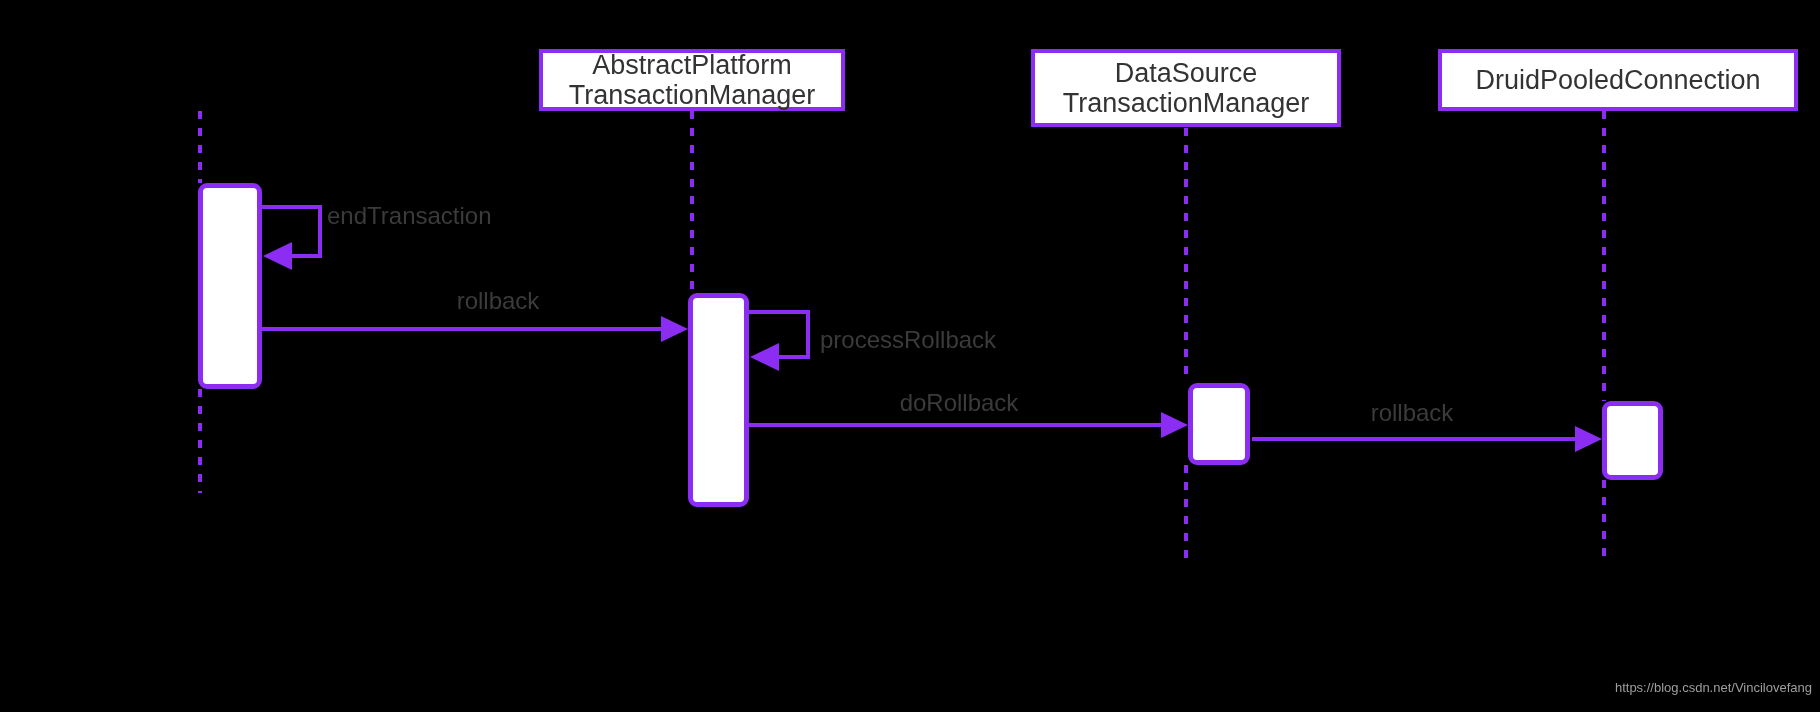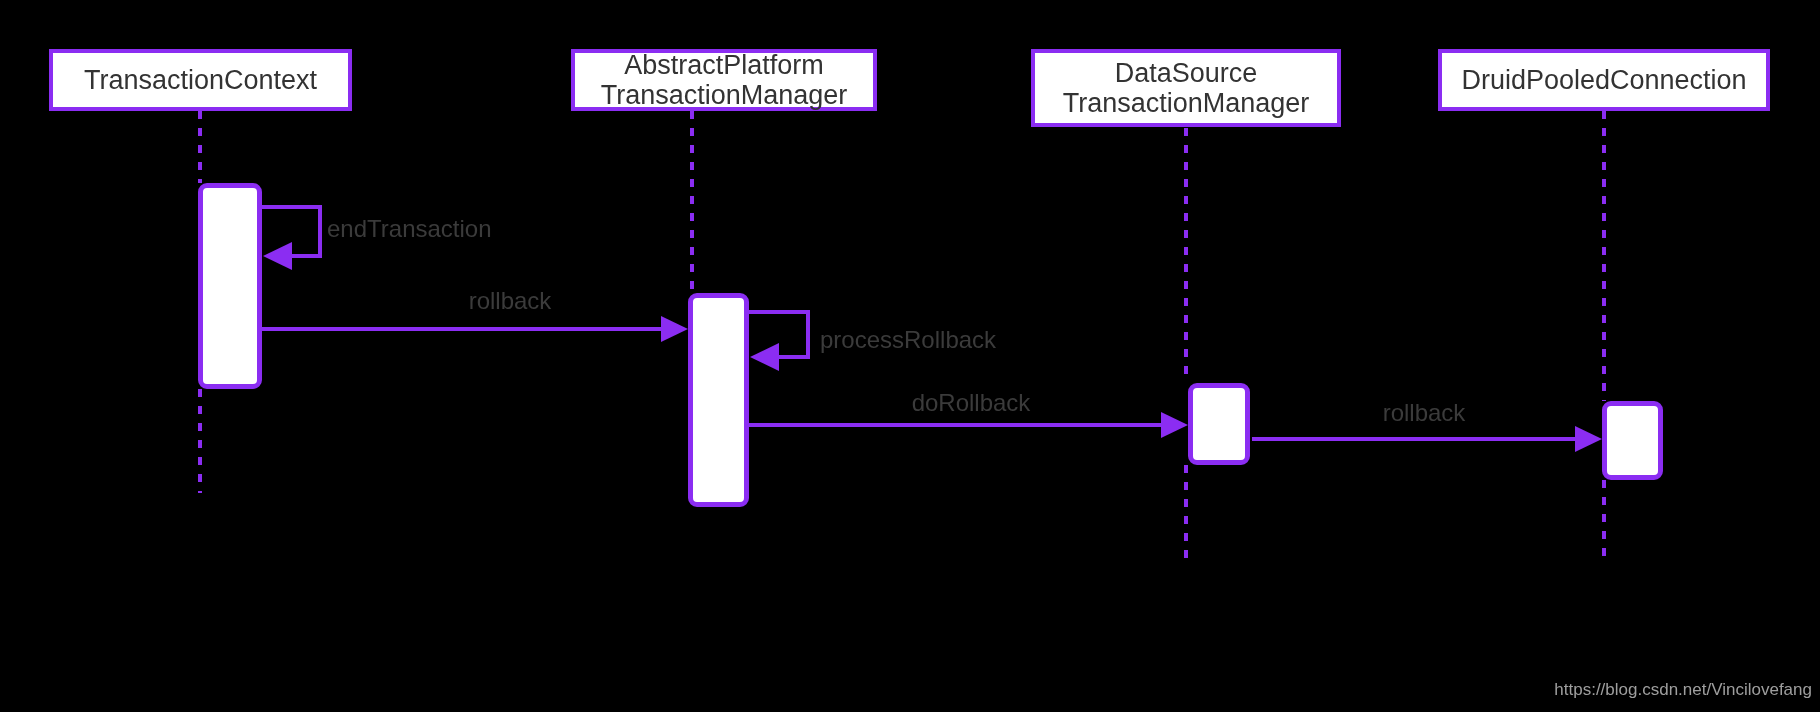--- a/index.html
+++ b/index.html
@@ -57,39 +57,39 @@
     border: 5px solid var(--accent);
     border-radius: 9px;
   }
   .msg-label {
     position: absolute;
     color: var(--label-text);
     font-size: 24px;
     line-height: 28px;
     white-space: nowrap;
   }
-  .msg-label.centered { transform: translateX(-50%); margin-left: 12px; }
+  .msg-label.centered { transform: translateX(-50%); }
 
   .caption {
     position: absolute;
     left: 0;
     top: 609px;
     width: 1820px;
     text-align: center;
     color: var(--caption-text);
     font-size: 29px;
     font-weight: bold;
     letter-spacing: 0.5px;
   }
   .watermark {
     position: absolute;
     right: 8px;
     top: 680px;
     color: var(--watermark-text);
-    font-size: 17px;
+    font-size: 13px;
   }
 </style>
 </head>
 <body>
 
 <div class="canvas">
 
   <svg class="layer" width="1820" height="712" viewBox="0 0 1820 712">
 
     <line class="lifeline" x1="200" y1="111" x2="200" y2="183"></line>
@@ -109,41 +109,38 @@
     <path class="msg-line" d="M 749 312 H 808 V 357 H 779"></path>
     <polygon class="arrow-head" points="750,357 779,343 779,371"></polygon>
 
     <line class="msg-line" x1="749" y1="425" x2="1164" y2="425"></line>
     <polygon class="arrow-head" points="1188,425 1161,412 1161,438"></polygon>
 
     <line class="msg-line" x1="1252" y1="439" x2="1578" y2="439"></line>
     <polygon class="arrow-head" points="1602,439 1575,426 1575,452"></polygon>
   </svg>
 
-  <div class="actor" style="left:49px;  top:49px; width:303px; height:62px;">
-    <span>TransactionContext</span>
-  </div>
-  <div class="actor" style="left:539px; top:49px; width:306px; height:62px;margin-left:32px;">
+  <div class="actor" style="left:539px; top:49px; width:306px; height:62px;">
     <span>AbstractPlatform
 TransactionManager</span>
   </div>
   <div class="actor" style="left:1031px; top:49px; width:310px; height:78px;">
     <span>DataSource
 TransactionManager</span>
   </div>
-  <div class="actor" style="left:1438px; top:49px; width:332px; height:62px;">
+  <div class="actor" style="left:1438px; top:49px; width:360px; height:62px;">
     <span>DruidPooledConnection</span>
   </div>
 
   <div class="activation" style="left:198px;  top:183px; width:64px; height:206px;"></div>
   <div class="activation" style="left:688px;  top:293px; width:61px; height:214px;"></div>
   <div class="activation" style="left:1188px; top:383px; width:62px; height:82px;"></div>
   <div class="activation" style="left:1602px; top:401px; width:61px; height:79px;"></div>
 
-  <div class="msg-label" style="left:327px; top:215px;">endTransaction</div>
+  <div class="msg-label" style="left:327px; top:202px;">endTransaction</div>
   <div class="msg-label centered" style="left:498px; top:287px;">rollback</div>
   <div class="msg-label" style="left:820px; top:326px;">processRollback</div>
   <div class="msg-label centered" style="left:959px; top:389px;">doRollback</div>
   <div class="msg-label centered" style="left:1412px; top:399px;">rollback</div>
 
 
   <div class="watermark">https://blog.csdn.net/Vincilovefang</div>
 
 </div>
 

